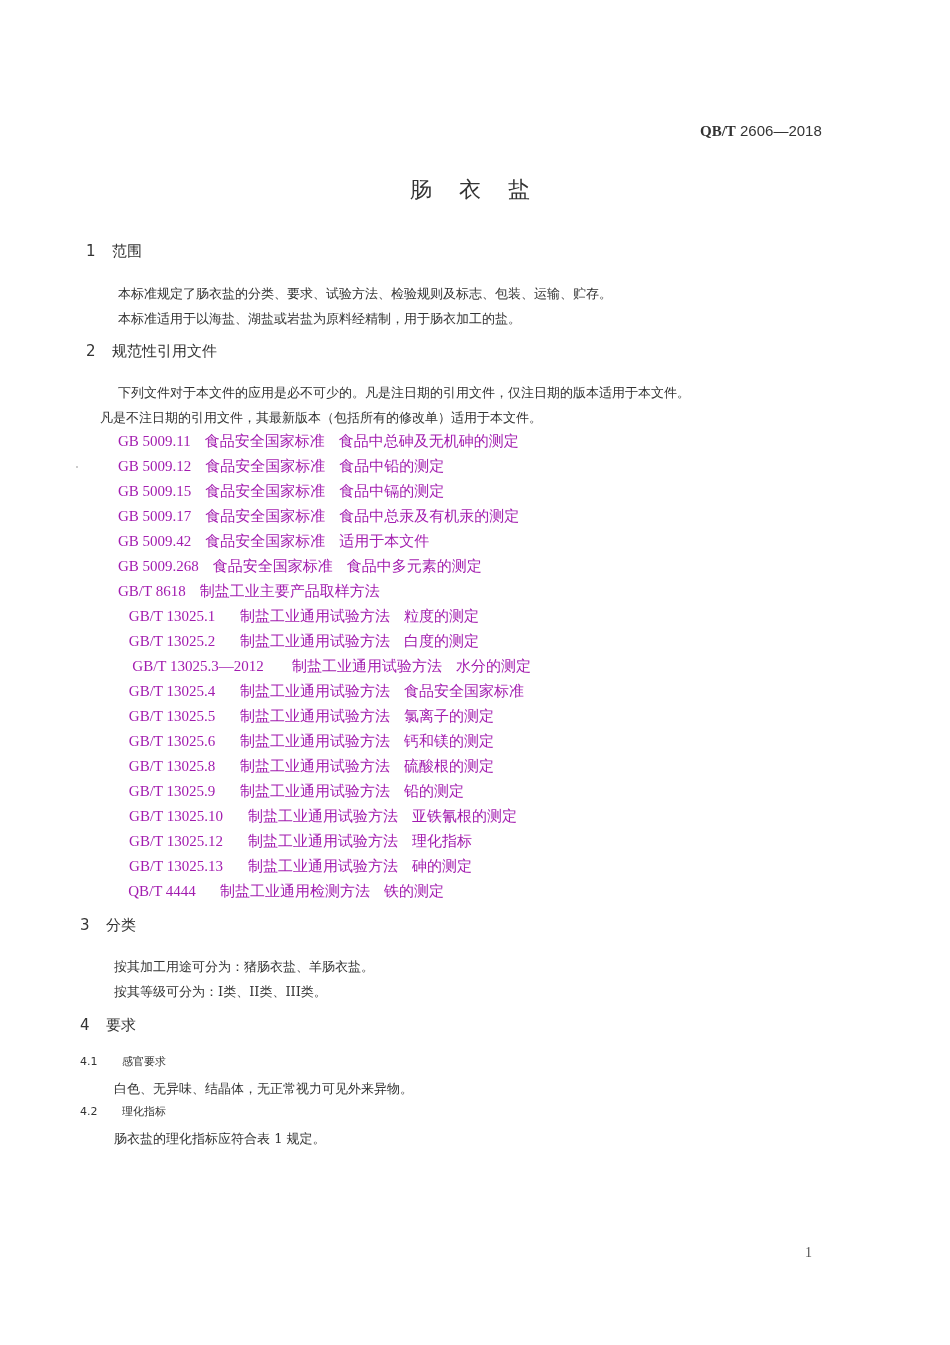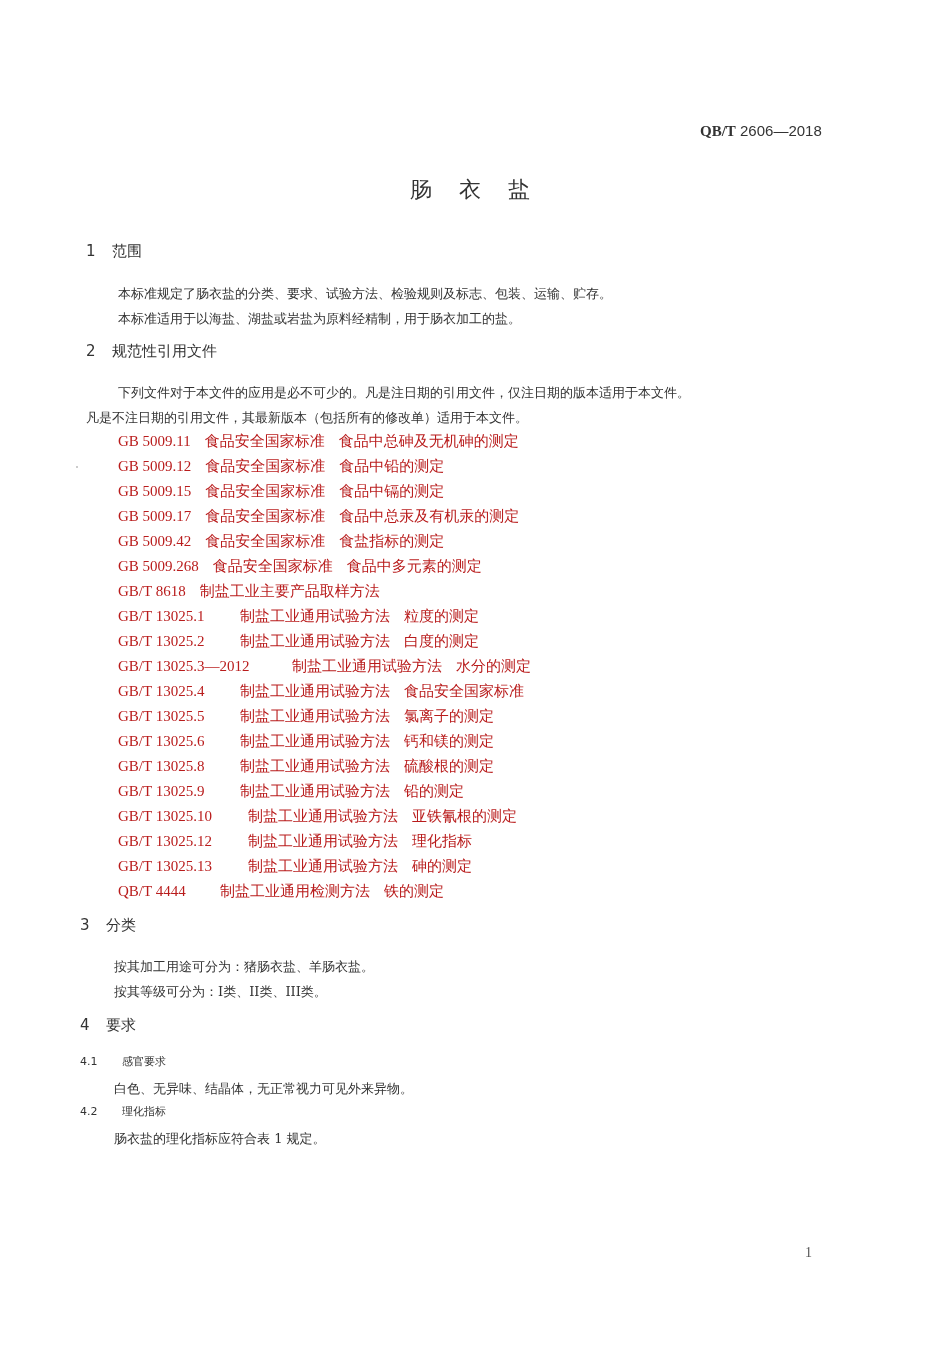--- a/index.html
+++ b/index.html
@@ -16,21 +16,21 @@
   .title {
     position: absolute; left: 0; width: 100%; top: 175px; text-align: center;
     font-family: "DejaVu Sans", sans-serif; font-size: 22px; letter-spacing: 10px; color: #333;
   }
   .abs { position: absolute; white-space: nowrap; }
   .h1 { font-family: "DejaVu Sans", sans-serif; font-size: 15px; color: #333; }
   .h1 .num { display: inline-block; width: 26px; }
   .h2 { font-family: "DejaVu Sans", sans-serif; font-size: 11px; color: #333; }
   .h2 .num { display: inline-block; width: 42px; }
   .p { font-size: 13px; color: #333; }
-  .ref { font-size: 15px; color: #b91c1c; }
+  .ref { font-size: 15px; color: #a21caf; text-align: center; }
   .ref .code { display: inline-block; font-family: "Liberation Serif", serif; }
   .ref .sp { display: inline-block; width: 14px; }
   .pageno { position: absolute; left: 805px; top: 1245px; font-size: 14px; color: #555; font-family: "Liberation Serif", serif; }
   .dot { position: absolute; left: 76px; top: 466px; width: 2px; height: 2px; background: #bbb; border-radius: 1px; }
 </style>
 </head>
 <body>
 
 <div class="std-code">
   <b>QB/T</b>
@@ -42,30 +42,30 @@
 <div class="abs h1" style="left:86px; top:242px;">
   <span class="num">1</span><span>范围</span>
 </div>
 <div class="abs p" style="left:118px; top:285px;">本标准规定了肠衣盐的分类、要求、试验方法、检验规则及标志、包装、运输、贮存。</div>
 <div class="abs p" style="left:118px; top:310px;">本标准适用于以海盐、湖盐或岩盐为原料经精制，用于肠衣加工的盐。</div>
 
 <div class="abs h1" style="left:86px; top:342px;">
   <span class="num">2</span><span>规范性引用文件</span>
 </div>
 <div class="abs p" style="left:118px; top:384px;">下列文件对于本文件的应用是必不可少的。凡是注日期的引用文件，仅注日期的版本适用于本文件。</div>
-<div class="abs p" style="left:86px; top:409px;text-align:center;">凡是不注日期的引用文件，其最新版本（包括所有的修改单）适用于本文件。</div>
+<div class="abs p" style="left:100px; top:409px;text-align:center;">凡是不注日期的引用文件，其最新版本（包括所有的修改单）适用于本文件。</div>
 
 <div class="dot"></div>
 
 <div id="refs">
   <div class="abs ref" style="left:118px; top:432px;"><span class="code">GB 5009.11</span><span class="sp"></span><span>食品安全国家标准</span><span class="sp"></span><span>食品中总砷及无机砷的测定</span></div>
   <div class="abs ref" style="left:118px; top:457px;"><span class="code">GB 5009.12</span><span class="sp"></span><span>食品安全国家标准</span><span class="sp"></span><span>食品中铅的测定</span></div>
   <div class="abs ref" style="left:118px; top:482px;"><span class="code">GB 5009.15</span><span class="sp"></span><span>食品安全国家标准</span><span class="sp"></span><span>食品中镉的测定</span></div>
   <div class="abs ref" style="left:118px; top:507px;"><span class="code">GB 5009.17</span><span class="sp"></span><span>食品安全国家标准</span><span class="sp"></span><span>食品中总汞及有机汞的测定</span></div>
-  <div class="abs ref" style="left:118px; top:532px;"><span class="code">GB 5009.42</span><span class="sp"></span><span>食品安全国家标准</span><span class="sp"></span><span>食盐指标的测定</span></div>
+  <div class="abs ref" style="left:118px; top:532px;"><span class="code">GB 5009.42</span><span class="sp"></span><span>食品安全国家标准</span><span class="sp"></span><span>适用于本文件</span></div>
   <div class="abs ref" style="left:118px; top:557px;"><span class="code">GB 5009.268</span><span class="sp"></span><span>食品安全国家标准</span><span class="sp"></span><span>食品中多元素的测定</span></div>
   <div class="abs ref" style="left:118px; top:582px;"><span class="code">GB/T 8618</span><span class="sp"></span><span>制盐工业主要产品取样方法</span></div>
   <div class="abs ref" style="left:118px; top:607px;"><span class="code" style="width:108px">GB/T 13025.1</span><span class="sp"></span><span>制盐工业通用试验方法</span><span class="sp"></span><span>粒度的测定</span></div>
   <div class="abs ref" style="left:118px; top:632px;"><span class="code" style="width:108px">GB/T 13025.2</span><span class="sp"></span><span>制盐工业通用试验方法</span><span class="sp"></span><span>白度的测定</span></div>
   <div class="abs ref" style="left:118px; top:657px;"><span class="code" style="width:160px">GB/T 13025.3—2012</span><span class="sp"></span><span>制盐工业通用试验方法</span><span class="sp"></span><span>水分的测定</span></div>
   <div class="abs ref" style="left:118px; top:682px;"><span class="code" style="width:108px">GB/T 13025.4</span><span class="sp"></span><span>制盐工业通用试验方法</span><span class="sp"></span><span>食品安全国家标准</span></div>
   <div class="abs ref" style="left:118px; top:707px;"><span class="code" style="width:108px">GB/T 13025.5</span><span class="sp"></span><span>制盐工业通用试验方法</span><span class="sp"></span><span>氯离子的测定</span></div>
   <div class="abs ref" style="left:118px; top:732px;"><span class="code" style="width:108px">GB/T 13025.6</span><span class="sp"></span><span>制盐工业通用试验方法</span><span class="sp"></span><span>钙和镁的测定</span></div>
   <div class="abs ref" style="left:118px; top:757px;"><span class="code" style="width:108px">GB/T 13025.8</span><span class="sp"></span><span>制盐工业通用试验方法</span><span class="sp"></span><span>硫酸根的测定</span></div>
   <div class="abs ref" style="left:118px; top:782px;"><span class="code" style="width:108px">GB/T 13025.9</span><span class="sp"></span><span>制盐工业通用试验方法</span><span class="sp"></span><span>铅的测定</span></div>

